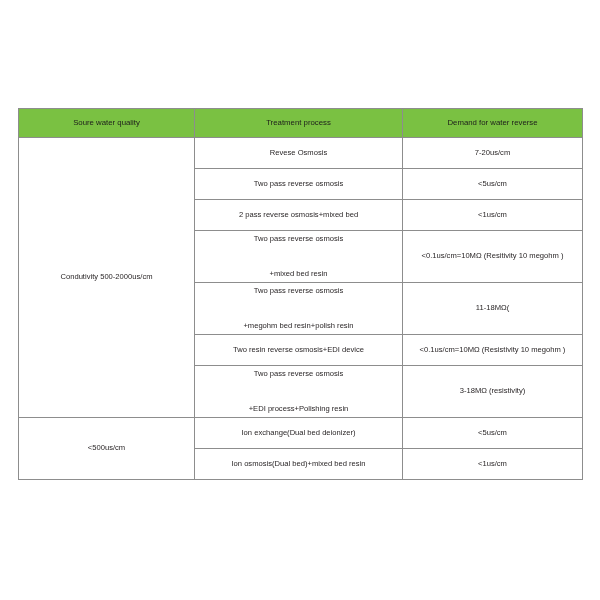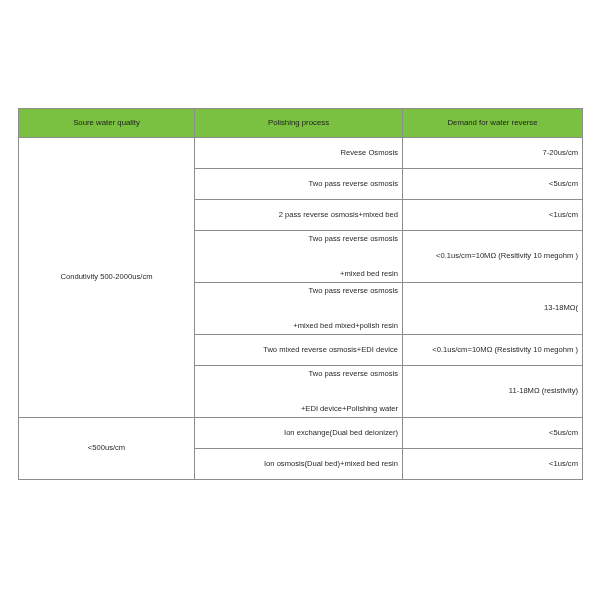--- a/index.html
+++ b/index.html
@@ -47,21 +47,20 @@
   table.wq thead th {
     background: #7ac142;
     height: 28px;
     font-size: 7.8px;
     color: #1d1d1b;
   }
   .r-tall { height: 52px; }
   .r-short { height: 31px; }
   .cell-lines span {
     display: block;
-    text-align: right;
   }
   .cell-lines span + span {
     margin-top: 20px;
   }
   .grp {
     font-size: 7.8px;
   }
 </style>
 </head>
 <body>
@@ -70,21 +69,21 @@
   <div class="table-wrap">
     <table class="wq">
       <colgroup>
         <col class="c1">
         <col class="c2">
         <col class="c3">
       </colgroup>
       <thead>
         <tr>
           <th>Soure water quality</th>
-          <th>Polishing process</th>
+          <th>Treatment process</th>
           <th>Demand for water reverse</th>
         </tr>
       </thead>
       <tbody>
         <tr class="r-short">
           <td class="grp" rowspan="7">Condutivity 500-2000us/cm</td>
           <td class="cell-lines">
             <span>Revese Osmosis</span>
           </td>
           <td class="cell-lines">
@@ -112,41 +111,41 @@
             <span>Two pass reverse osmosis</span>
             <span>+mixed bed resin</span>
           </td>
           <td class="cell-lines">
             <span>&lt;0.1us/cm=10MΩ (Resitivity 10   megohm )</span>
           </td>
         </tr>
         <tr class="r-tall">
           <td class="cell-lines">
             <span>Two pass reverse osmosis</span>
-            <span>+mixed bed mixed+polish resin</span>
+            <span>+megohm bed resin+polish resin</span>
           </td>
           <td class="cell-lines">
-            <span>13-18MΩ(</span>
+            <span>11-18MΩ(</span>
           </td>
         </tr>
         <tr class="r-short">
           <td class="cell-lines">
-            <span>Two mixed reverse osmosis+EDI device</span>
+            <span>Two resin reverse osmosis+EDI device</span>
           </td>
           <td class="cell-lines">
             <span>&lt;0.1us/cm=10MΩ  (Resistivity 10   megohm )</span>
           </td>
         </tr>
         <tr class="r-tall">
           <td class="cell-lines">
             <span>Two pass reverse osmosis</span>
-            <span>+EDI device+Polishing water</span>
+            <span>+EDI process+Polishing resin</span>
           </td>
           <td class="cell-lines">
-            <span>11-18MΩ  (resistivity)</span>
+            <span>3-18MΩ  (resistivity)</span>
           </td>
         </tr>
         <tr class="r-short">
           <td class="grp" rowspan="2">&lt;500us/cm</td>
           <td class="cell-lines">
             <span>Ion exchange(Dual bed deionizer)</span>
           </td>
           <td class="cell-lines">
             <span>&lt;5us/cm</span>
           </td>

